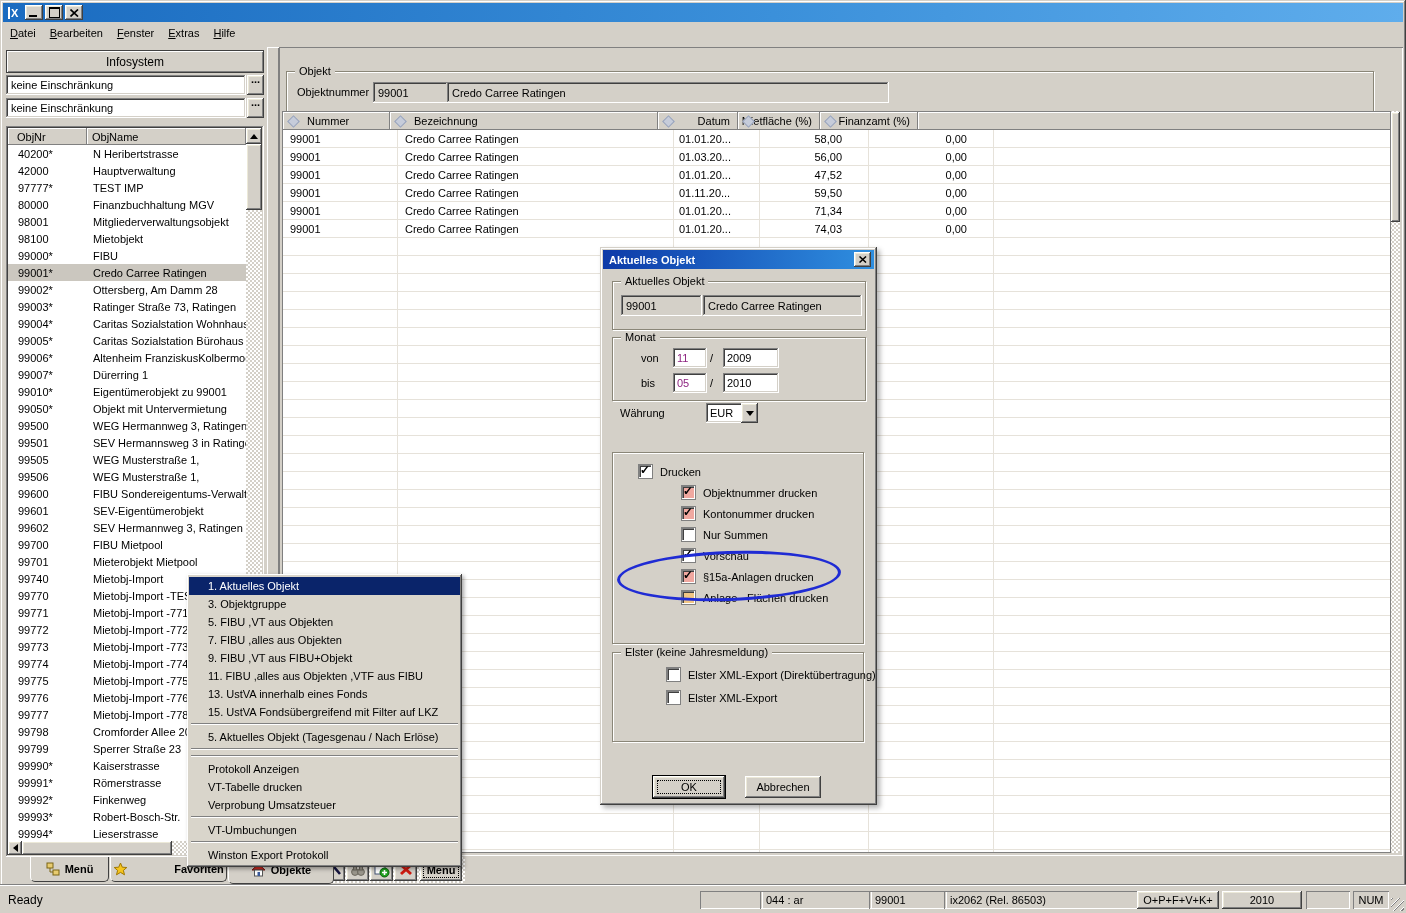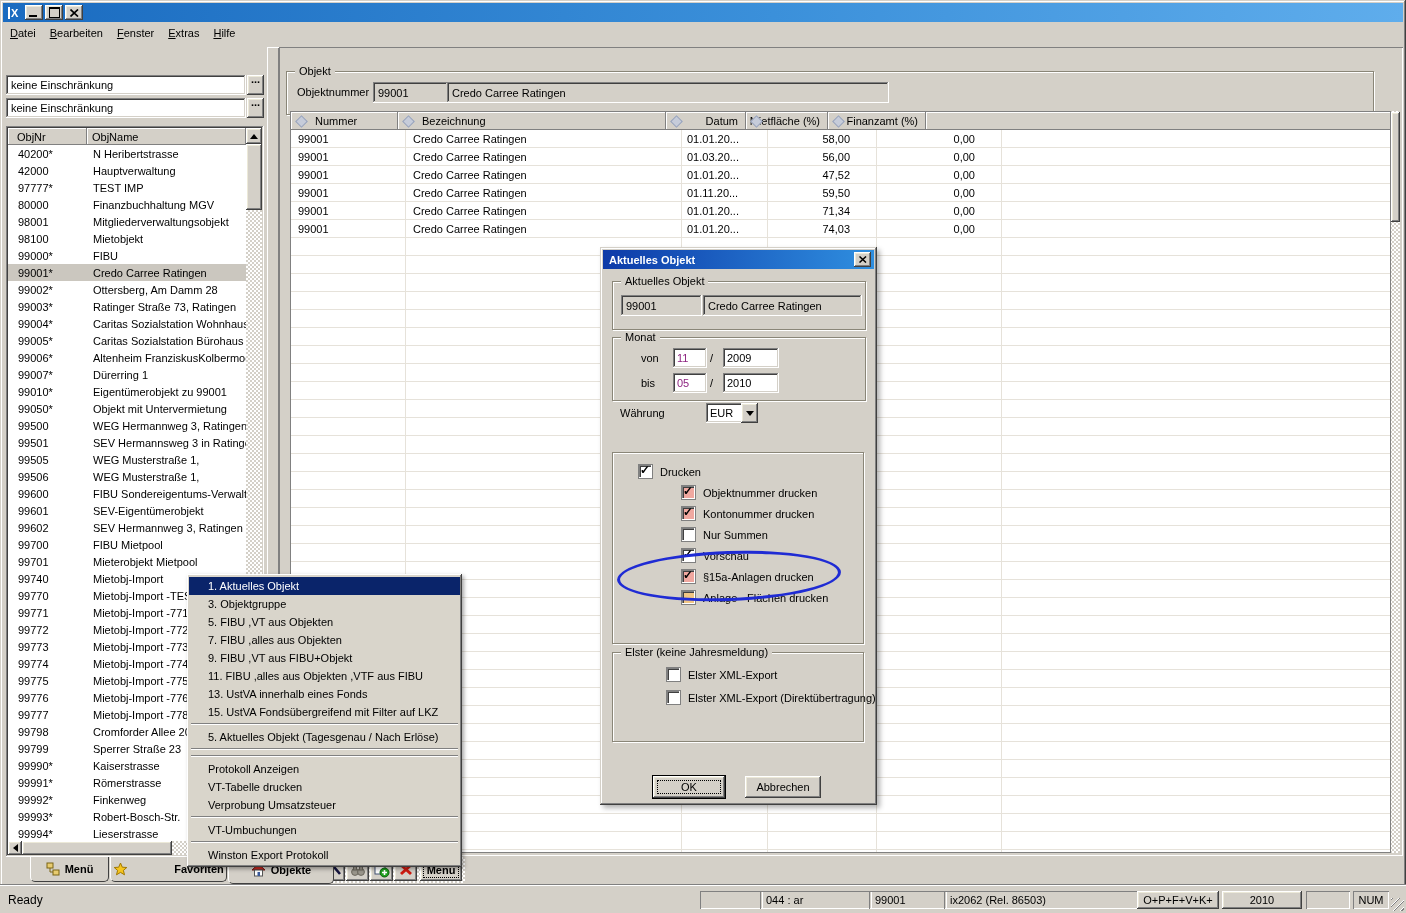--- a/index.html
+++ b/index.html
@@ -73,21 +73,21 @@
     box-shadow:inset 1px 1px 0 #808080, inset -1px -1px 0 #fff;}
   .groupbox{border:1px solid #8a8678;box-shadow:inset 1px 1px 0 #fff, 1px 1px 0 #fff;position:absolute;}
   .grp-label{position:absolute;top:-7px;left:8px;background:#d4d0c8;padding:0 4px;line-height:12px;}
   .objekt-group{left:7px;top:24px;width:1086px;height:42px;}
   .obj-label{position:absolute;left:10px;top:14px;}
   .dfield{position:absolute;height:21px;background:#d4d0c8;display:flex;align-items:center;
     padding-left:5px;white-space:nowrap;overflow:hidden;}
   .obj-num{left:86px;top:10px;width:70px;}
   .obj-name{left:160px;top:10px;width:437px;}
 
-  .grid{position:absolute;left:11px;top:64px;width:1108px;bottom:3px;background:#fff;
+  .grid{position:absolute;left:3px;top:64px;width:1108px;bottom:3px;background:#fff;
     border:1px solid #808080;overflow:hidden;}
   .grid-head{display:flex;height:18px;}
   .gh-cell{position:relative;background:#d4d0c8;flex:none;
     box-shadow:inset -1px -1px 0 #808080, inset 1px 1px 0 #fff;
     display:flex;align-items:center;overflow:hidden;}
   .gh-fill{flex:1;background:#d4d0c8;box-shadow:inset -1px -1px 0 #808080, inset 1px 1px 0 #fff;}
   .dia{position:absolute;left:6px;top:5px;width:7px;height:7px;background:#c6ccda;
     border:1px solid #98a2ba;transform:rotate(45deg);}
   .gh-label{flex:1;padding-left:24px;white-space:nowrap;}
   .gh-label.r{text-align:right;padding-left:0;padding-right:8px;}
@@ -205,20 +205,21 @@
 
   <div class="menubar" id="menubar">
       <span class="menu-item"><u>D</u>atei</span>
       <span class="menu-item"><u>B</u>earbeiten</span>
       <span class="menu-item"><u>F</u>enster</span>
       <span class="menu-item"><u>E</u>xtras</span>
       <span class="menu-item"><u>H</u>ilfe</span>
     </div>
 
   <div class="sidebar">
+    <div class="infosys">Infosystem</div>
     <div class="filter-row f1">
       <div class="filter-field sunken">keine Einschränkung</div>
       <div class="dots-btn raised">...</div>
     </div>
     <div class="filter-row f2">
       <div class="filter-field sunken">keine Einschränkung</div>
       <div class="dots-btn raised">...</div>
     </div>
     <div class="listbox sunken">
       <div class="list-header">
@@ -878,25 +879,25 @@
         <div class="cb-row" style="margin-left: 68px;">
           <span class="cb" style="background: rgb(242, 198, 132);"></span>
           <span class="cb-label">Anlage - Flächen drucken</span>
         </div>
       </div>
 
     <div class="groupbox dg4" id="elster-group">
       <span class="grp-label">Elster (keine Jahresmeldung)</span>
     <div class="cb-row" style="margin-left: 25px;">
           <span class="cb"></span>
-          <span class="cb-label">Elster XML-Export</span>
+          <span class="cb-label">Elster XML-Export (Direktübertragung)</span>
         </div>
         <div class="cb-row" style="margin-left: 25px;">
           <span class="cb"></span>
-          <span class="cb-label">Elster XML-Export (Direktübertragung)</span>
+          <span class="cb-label">Elster XML-Export</span>
         </div>
       </div>
 
     <div class="dlg-btn btn-ok">OK</div>
     <div class="dlg-btn raised btn-cancel">Abbrechen</div>
 
     <div class="ellipse" id="annotation-ellipse" style="border-color: rgb(31, 43, 212);"></div>
   </div>
 
   <div class="tabrow">

